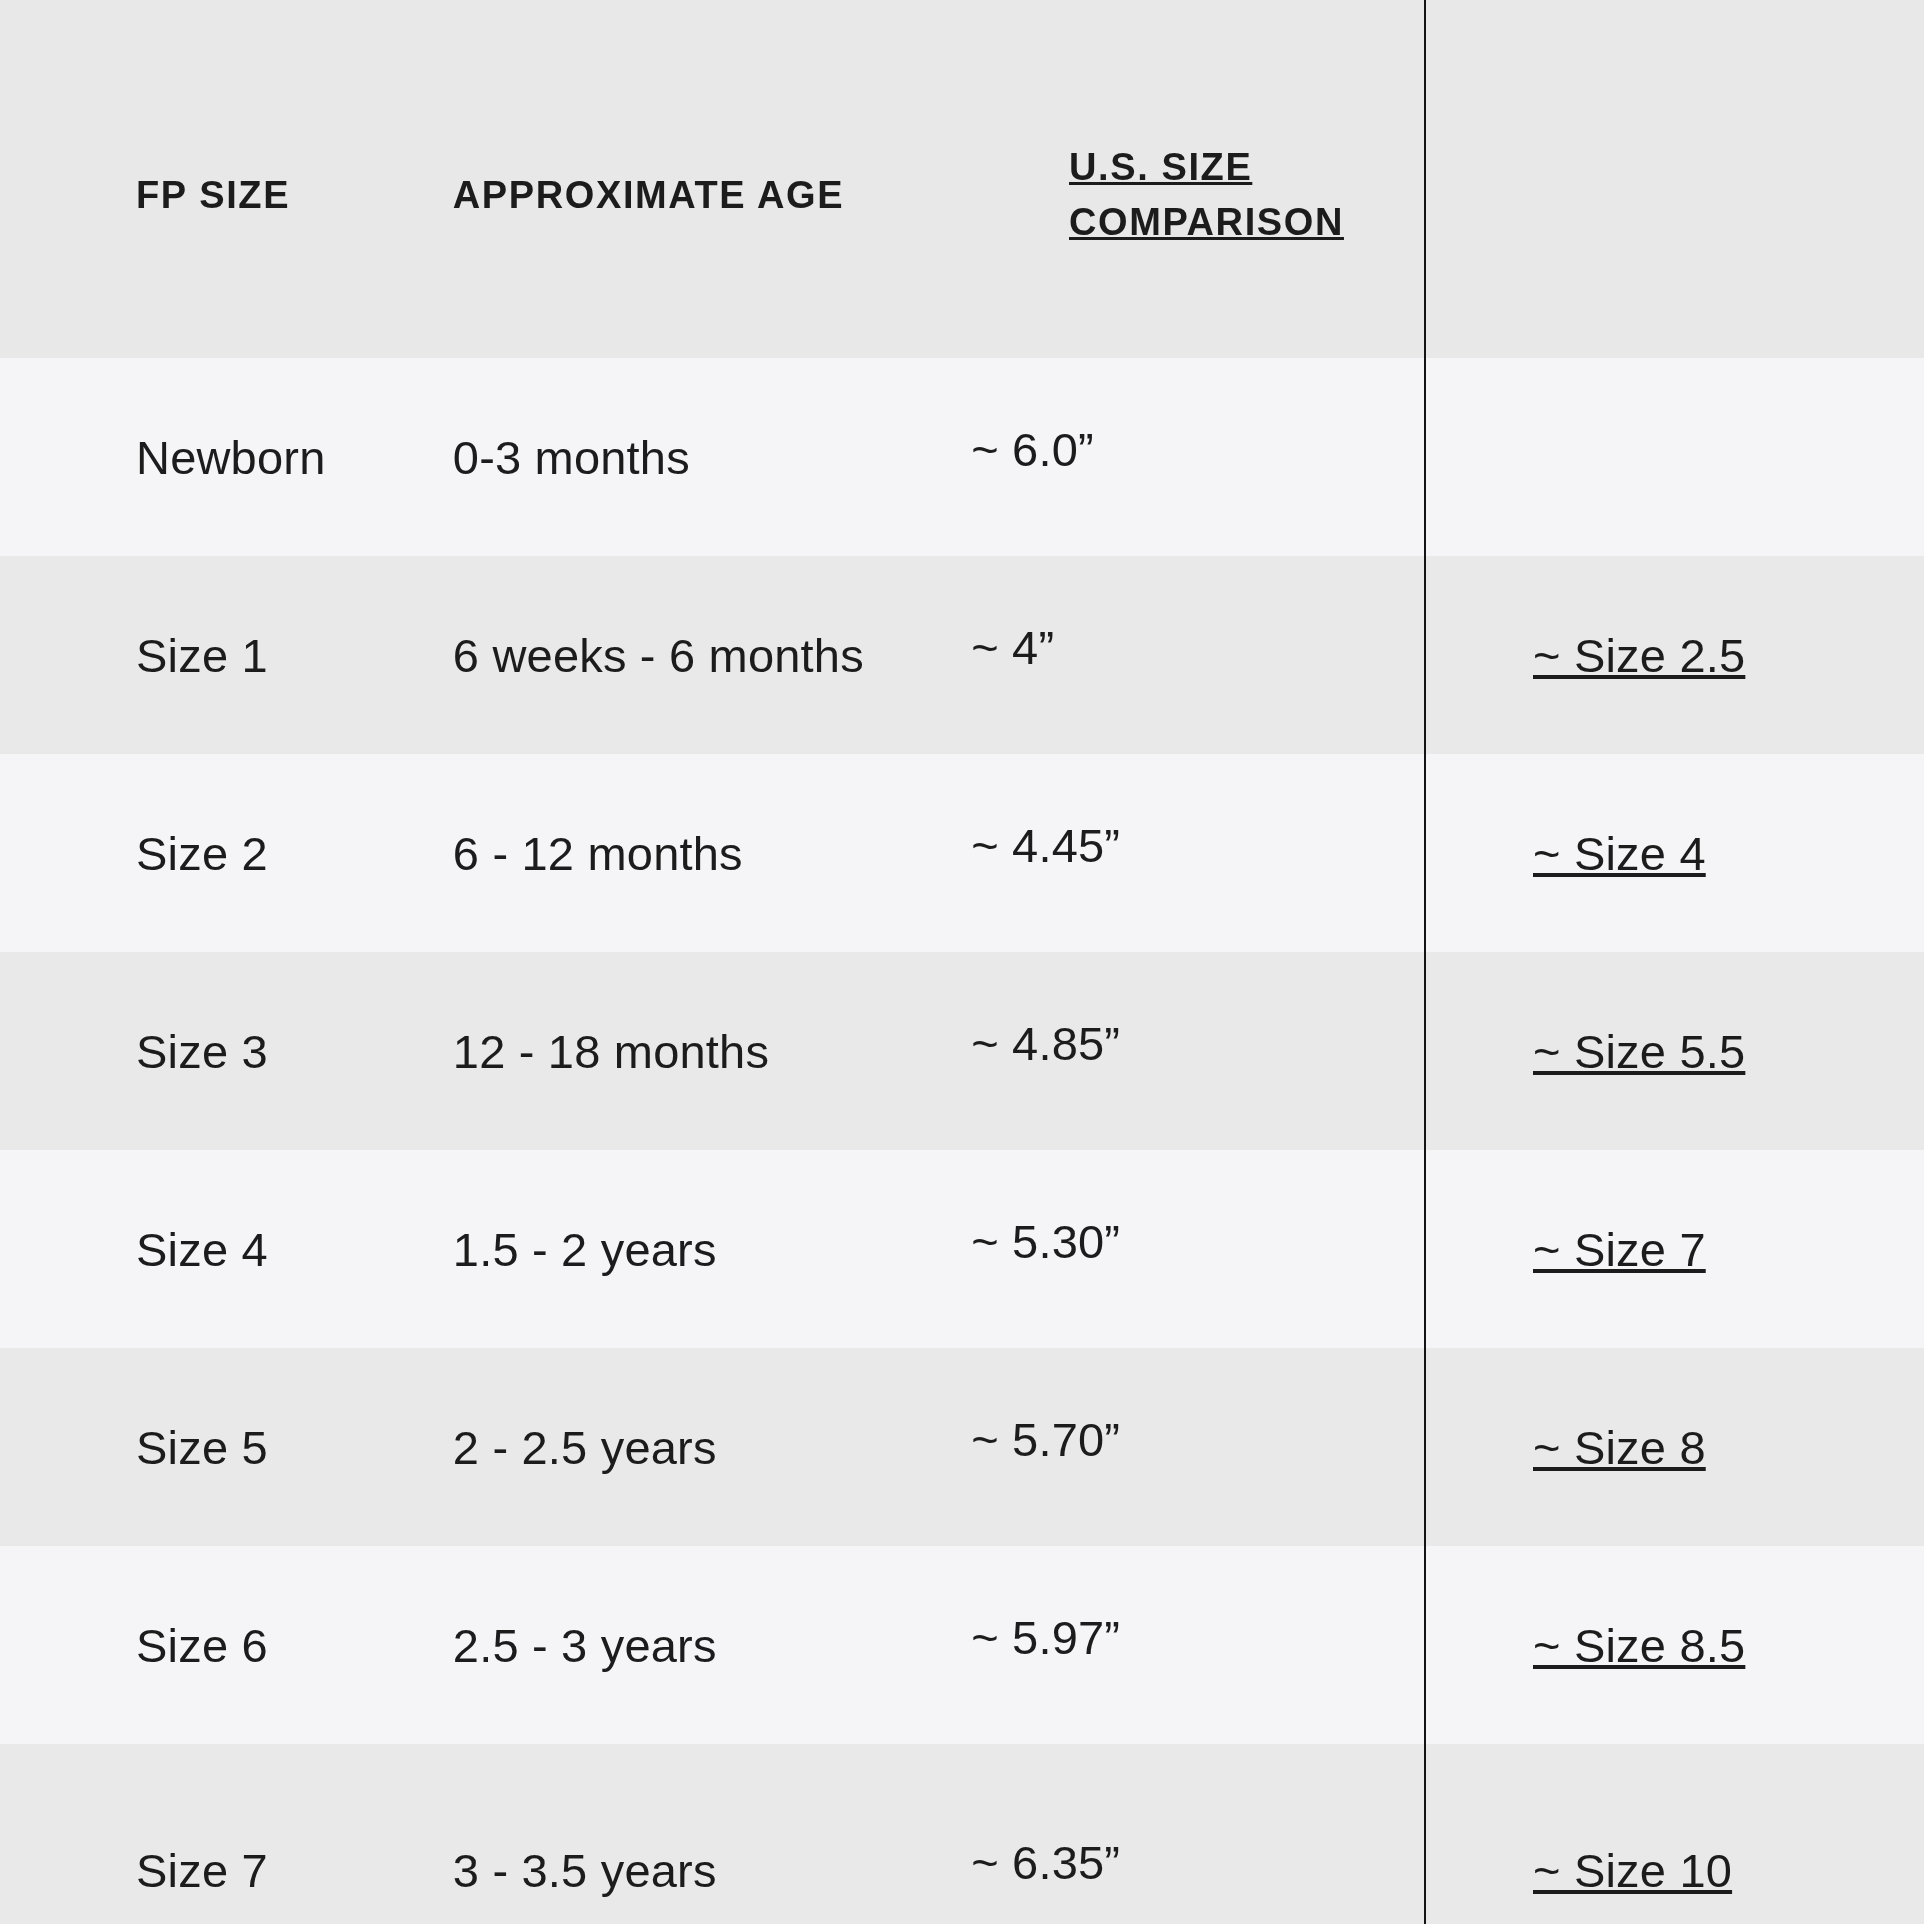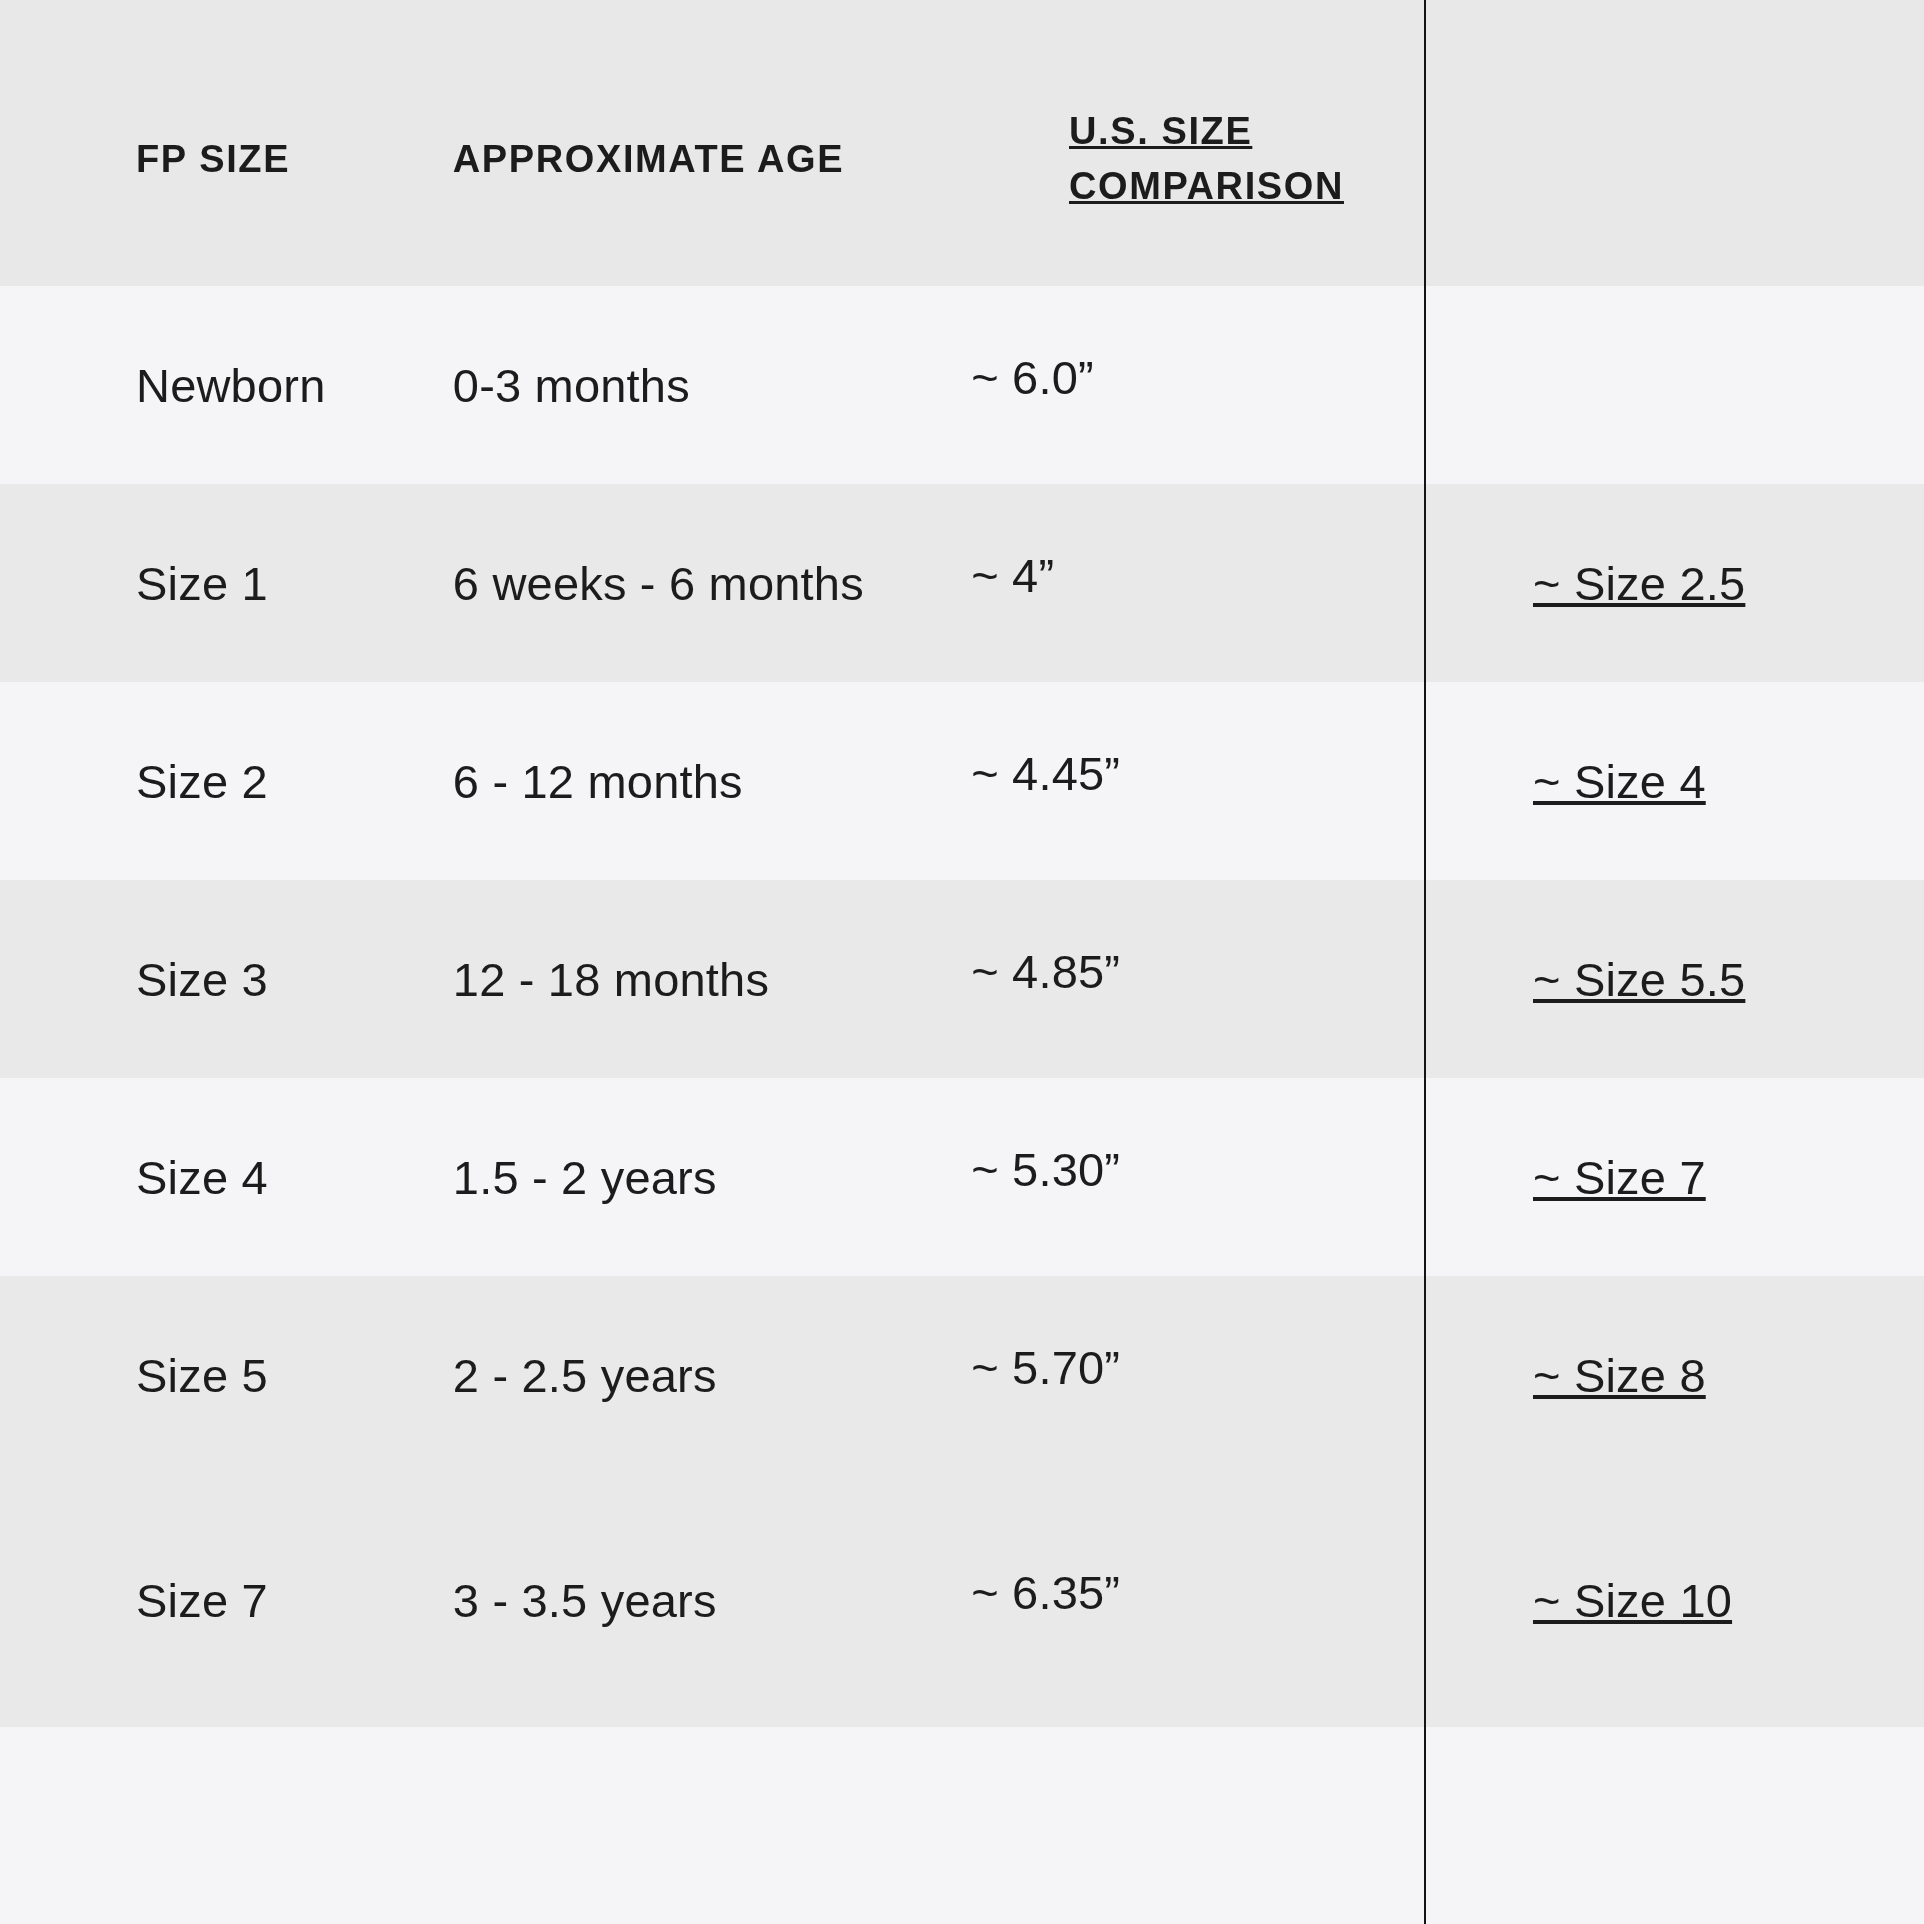--- a/index.html
+++ b/index.html
@@ -20,21 +20,21 @@
     width:1925px;height:1925px;
     color:var(--text);
     overflow:hidden;
   }
   .row{
     display:grid;
     grid-template-columns:452px 516px 464px 1fr;
     align-items:center;
   }
   .row.header{
-    height:286px;
+    height:358px;
     background:var(--header-bg);
     font-weight:bold;
     font-size:38px;
     letter-spacing:1.6px;
     line-height:55px;
     box-sizing:border-box;
     padding-top:32px;
   }
   .row.r{
     height:198px;
@@ -107,20 +107,26 @@
     <div class="cell c4">~ Size 7</div>
   </div>
 
   <div class="row r dark">
     <div class="cell c1">Size 5</div>
     <div class="cell c2">2 - 2.5 years</div>
     <div class="cell c3">~ 5.70”</div>
     <div class="cell c4">~ Size 8</div>
   </div>
 
+  <div class="row r light">
+    <div class="cell c1">Size 6</div>
+    <div class="cell c2">2.5 - 3 years</div>
+    <div class="cell c3">~ 5.97”</div>
+    <div class="cell c4">~ Size 8.5</div>
+  </div>
 
   <div class="row r dark last">
     <div class="cell c1">Size 7</div>
     <div class="cell c2">3 - 3.5 years</div>
     <div class="cell c3">~ 6.35”</div>
     <div class="cell c4">~ Size 10</div>
   </div>
 
   <div class="divider"></div>
 

